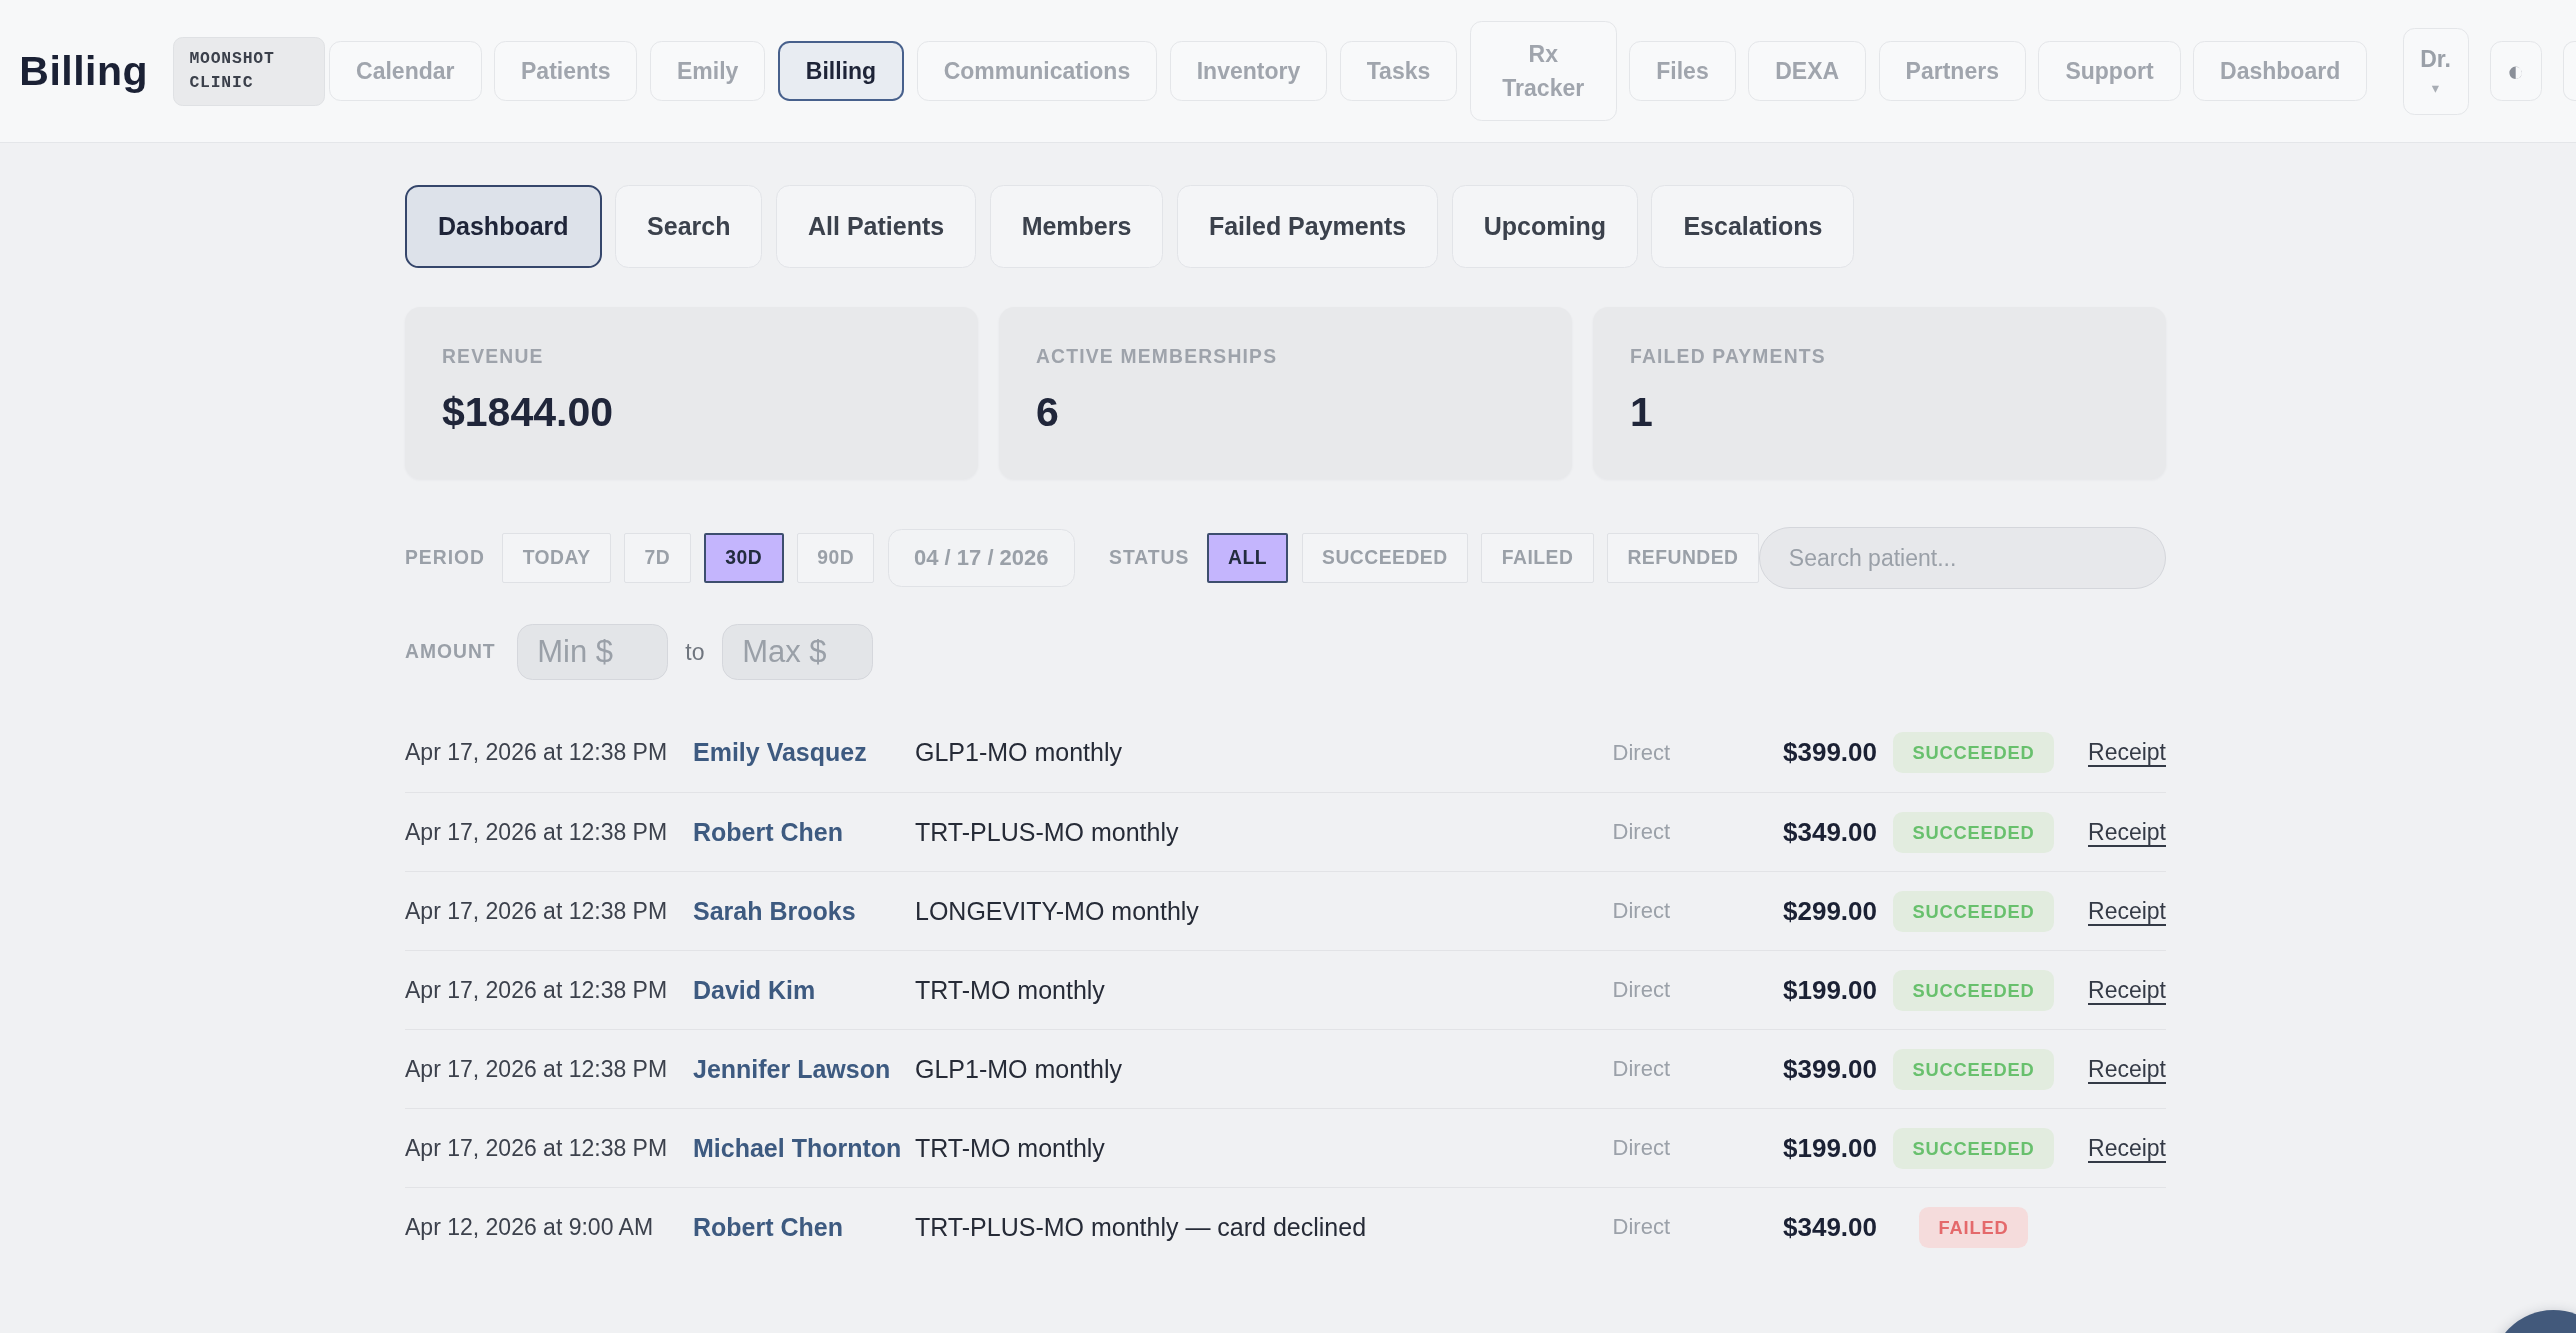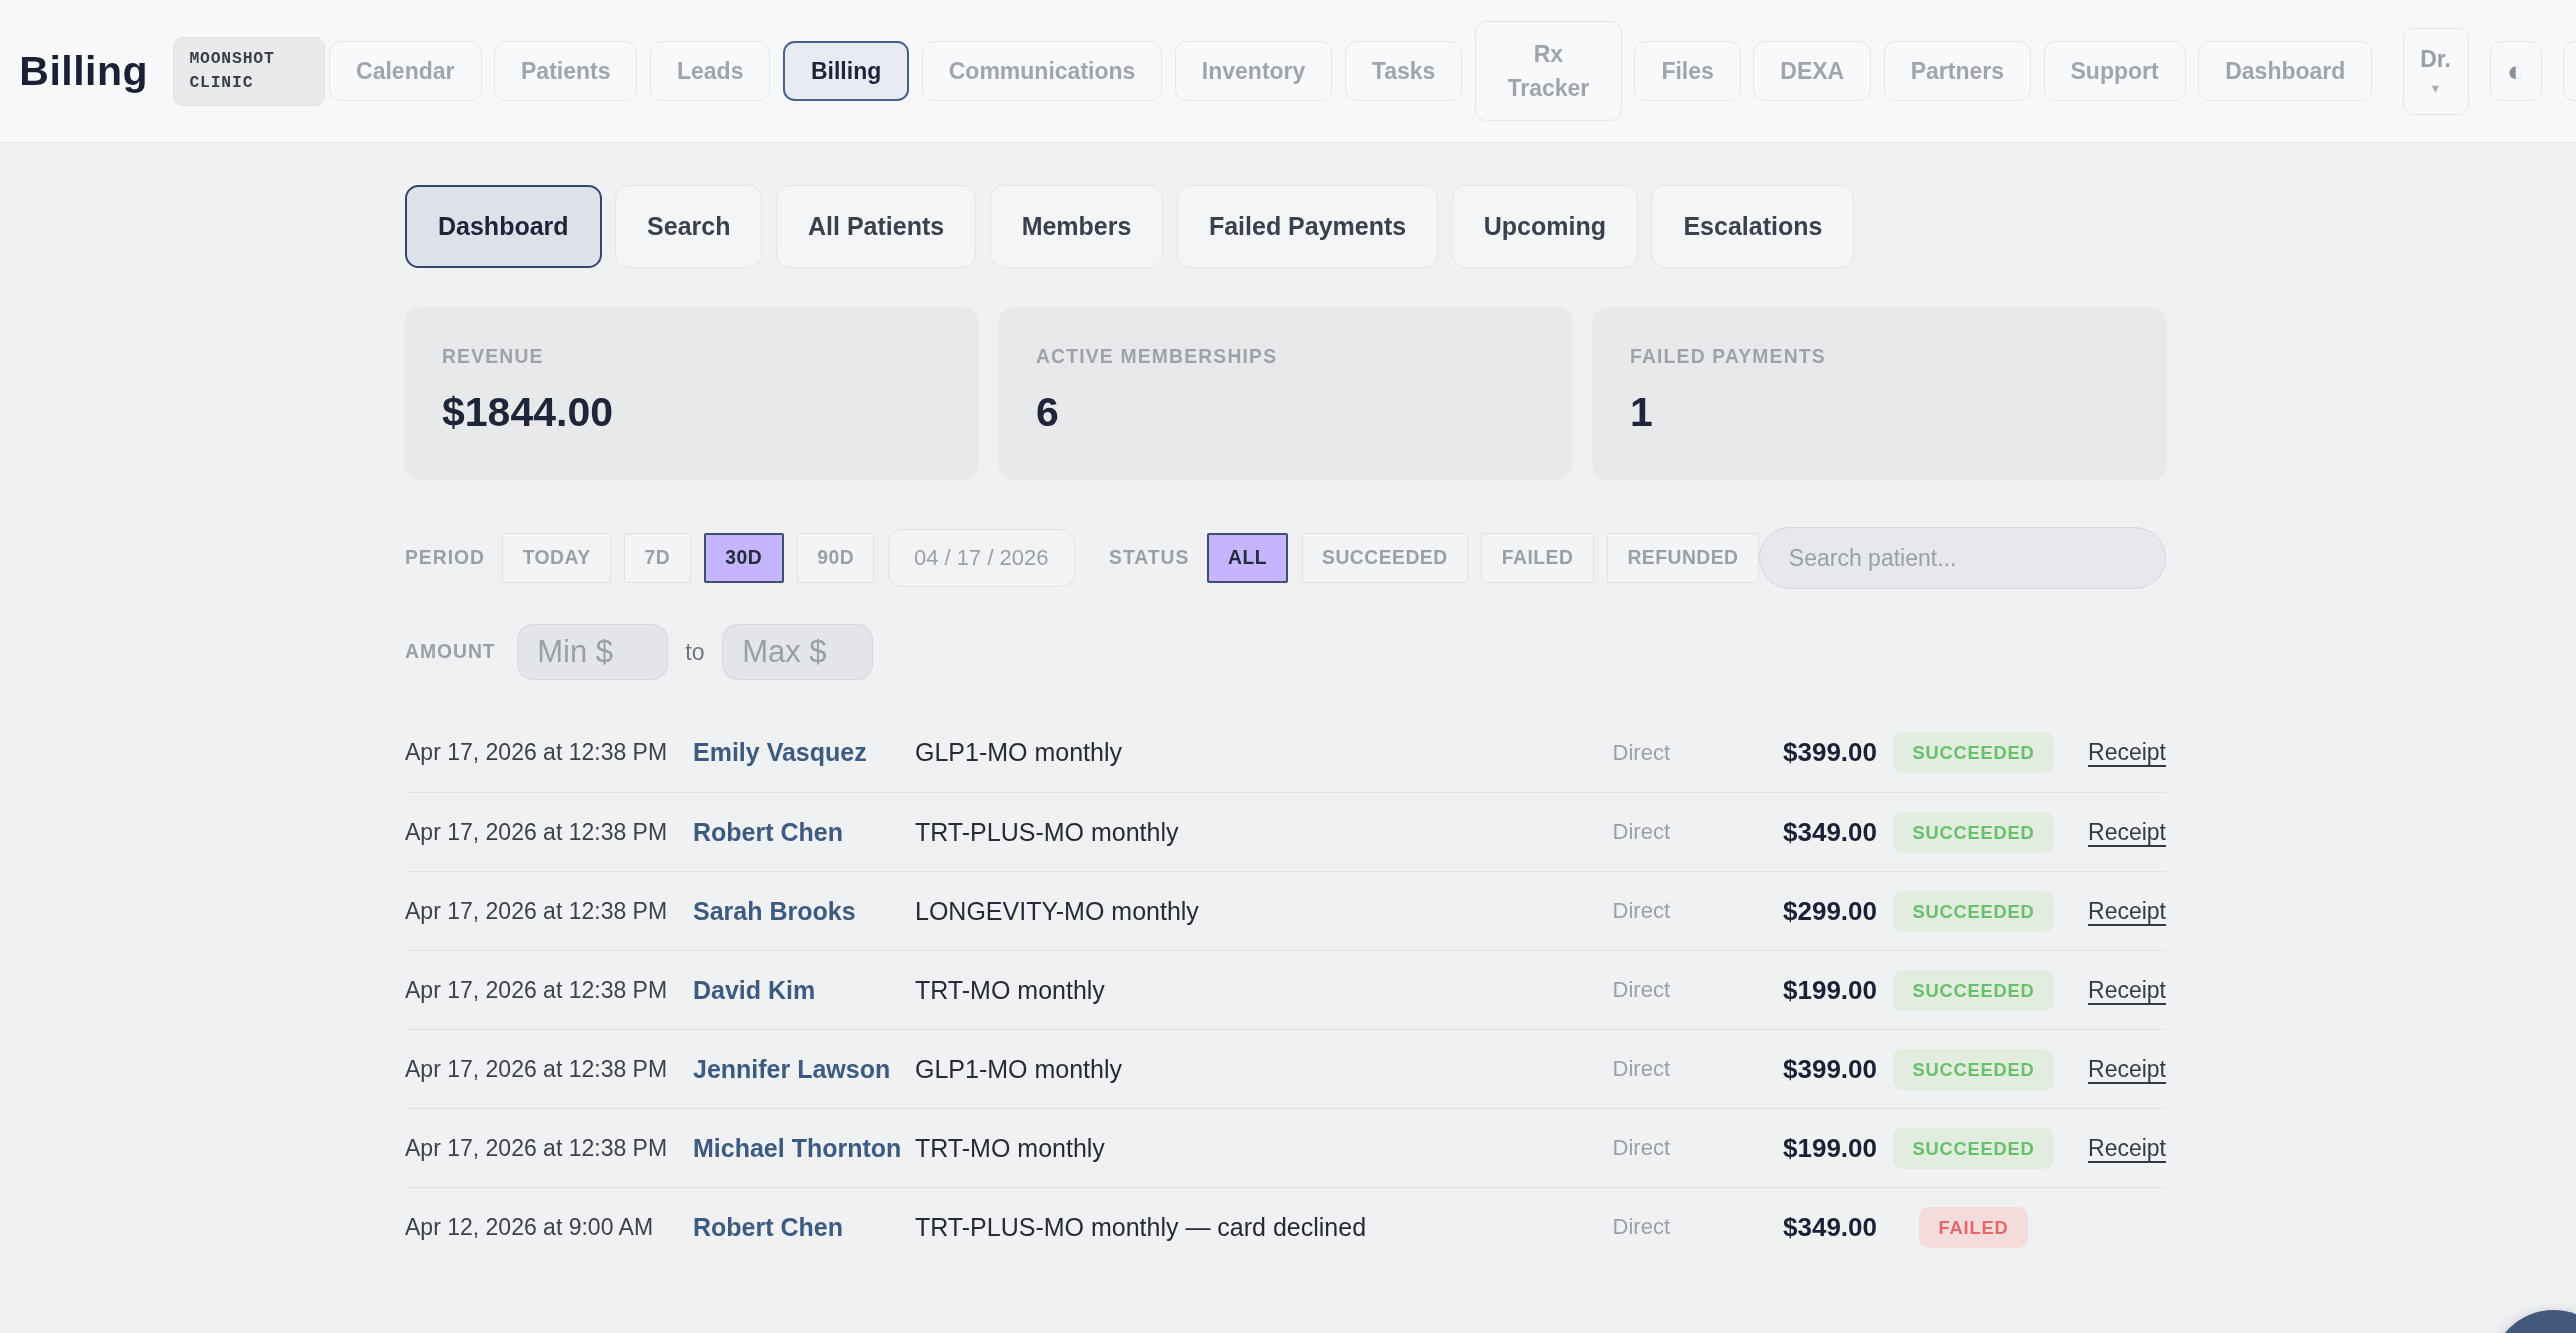--- a/index.html
+++ b/index.html
@@ -95,21 +95,21 @@
   .chip {
     background:#f3f4f6; border:1.4px solid #dfe1e5; border-radius:2px;
     height:50px; padding:0 19.3px; font-family:inherit;
     font-size:19.3px; font-weight:700; color:#9aa0a8; letter-spacing:0.5px;
     cursor:pointer; white-space:nowrap;
   }
   .chip.active { border:2.9px solid #3d4e6e; background:#c4b5fd; color:#232c3f; }
   .date-box {
     background:#f2f3f5; border:1.4px solid #e0e2e6; border-radius:13.5px;
     height:58px; padding:0 25px; display:flex; align-items:center;
-    font-size:22px; font-weight:400; color:#9aa0a8; cursor:pointer; white-space:nowrap;
+    font-size:22px; font-weight:700; color:#9aa0a8; cursor:pointer; white-space:nowrap;
   }
   .status-label { margin-left:21px; }
   .search-box {
     width:425px; height:62px; background:#e7e8eb; border:1.4px solid #d4d6db;
     border-radius:31px; display:flex; align-items:center; padding:0 29px;
   }
   .search-box input {
     background:transparent; border:none; outline:none; width:100%;
     font-family:inherit; font-size:23px; color:#3b414c;
   }
@@ -158,21 +158,21 @@
 
 <header>
   <div class="page-title">Billing</div>
   <button class="clinic-btn">
     <span>MOONSHOT</span><br>
     <span>CLINIC</span>
   </button>
   <nav>
     <button class="nav-btn">Calendar</button>
     <button class="nav-btn">Patients</button>
-    <button class="nav-btn">Leads</button>
+    <button class="nav-btn">Emily</button>
     <button class="nav-btn active">Billing</button>
     <button class="nav-btn">Communications</button>
     <button class="nav-btn">Inventory</button>
     <button class="nav-btn">Tasks</button>
     <button class="nav-btn tall">Rx Tracker</button>
     <button class="nav-btn">Files</button>
     <button class="nav-btn">DEXA</button>
     <button class="nav-btn">Partners</button>
     <button class="nav-btn">Support</button>
     <button class="nav-btn">Dashboard</button>

